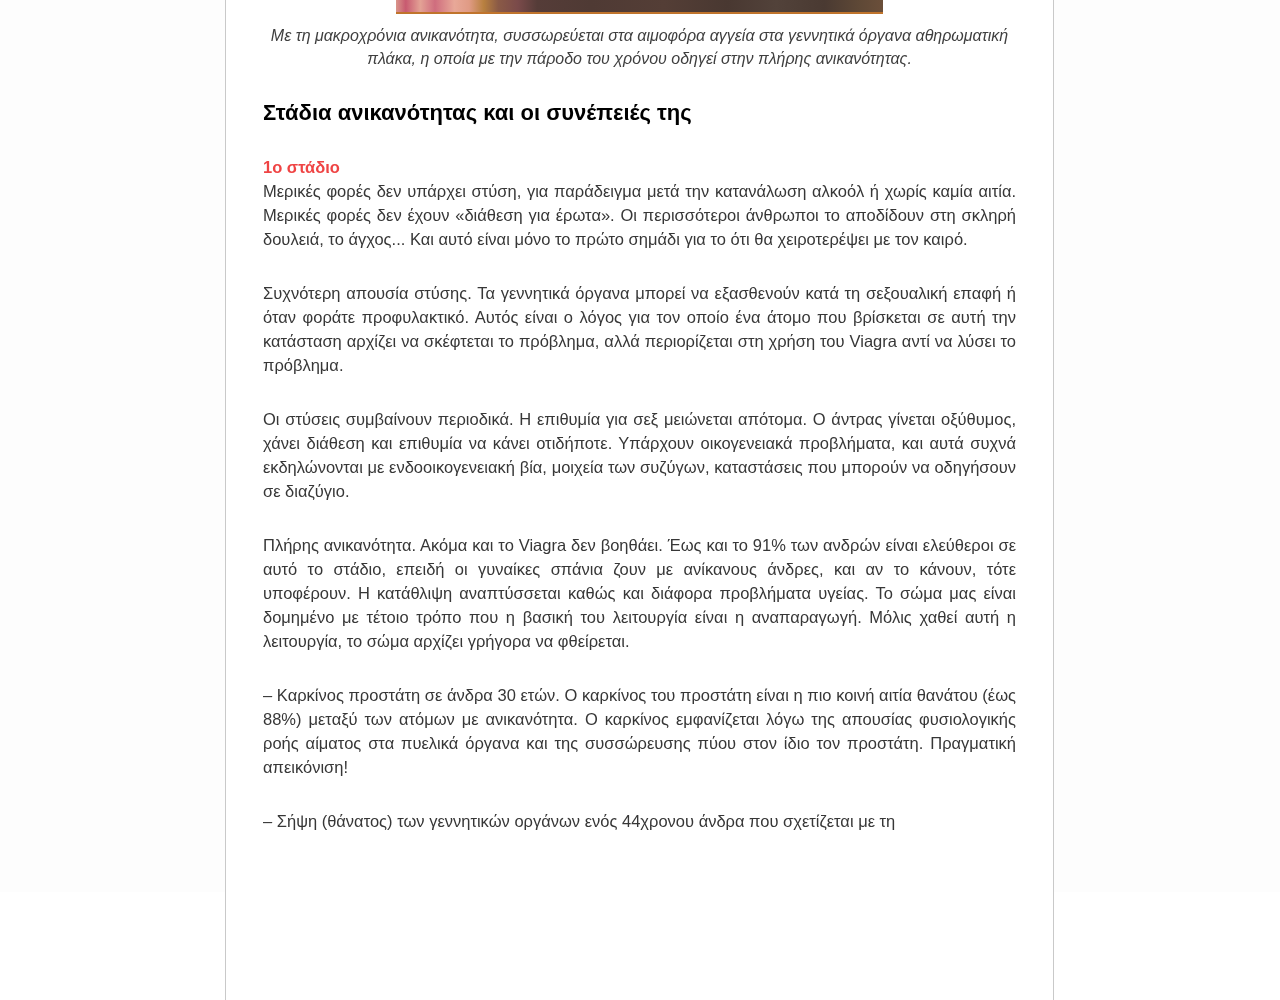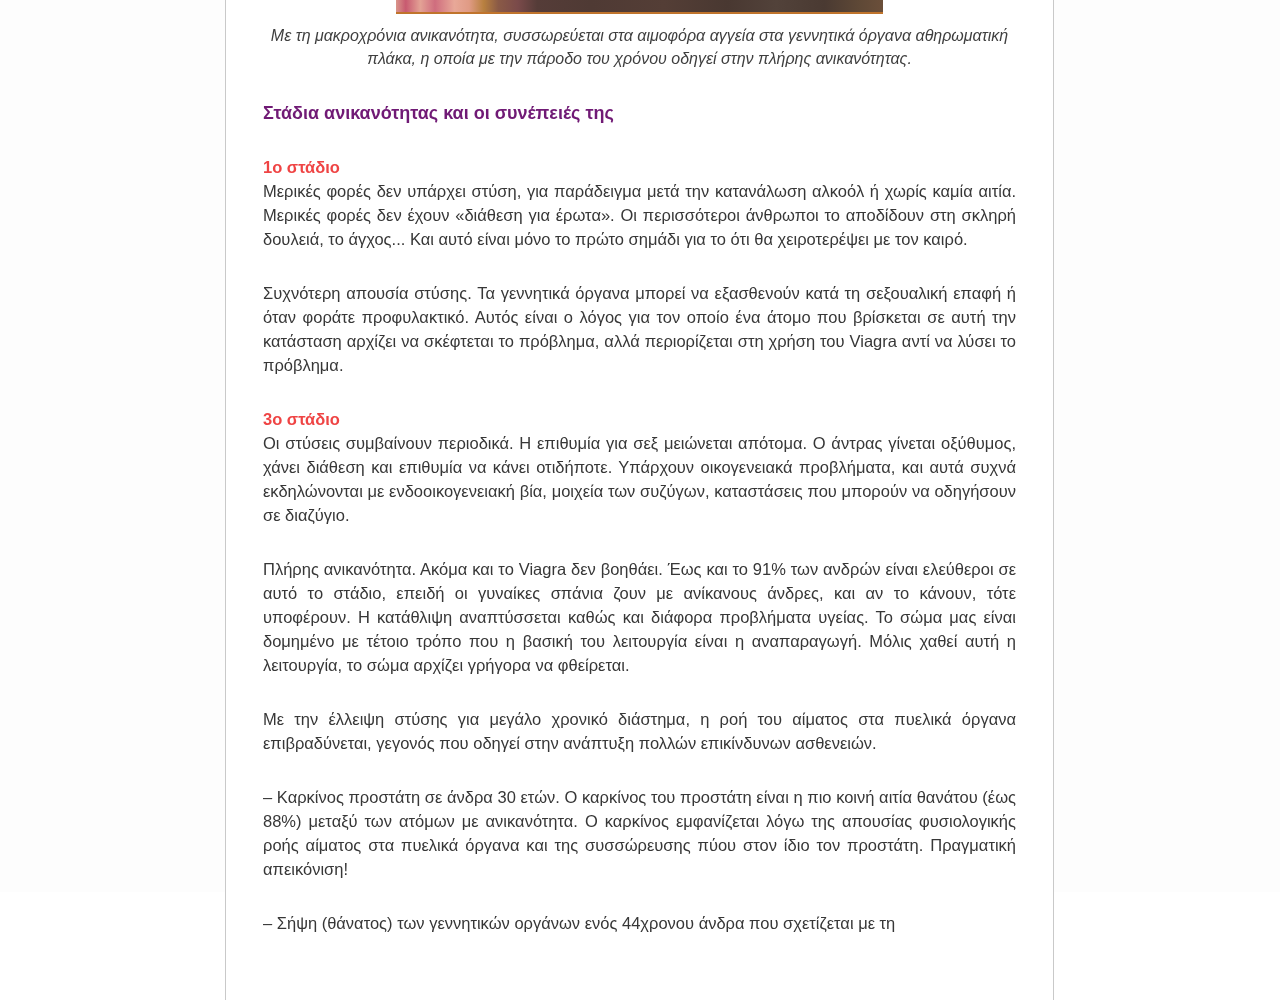--- a/index.html
+++ b/index.html
@@ -43,24 +43,24 @@
   .caption {
     margin: 10px 0 0 0;
     text-align: center;
     font-style: italic;
     font-size: 16px;
     line-height: 23px;
     color: #3f3f3f;
   }
   .article-heading {
     margin: 31px 0 0 0;
-    font-size: 18px;
+    font-size: 22px;
     line-height: 24px;
     font-weight: bold;
-    color: #701a75;
+    color: #000000;
   }
   .block {
     margin: 30px 0 0 0;
     font-size: 16.5px;
     line-height: 24px;
     color: #373737;
     text-align: justify;
   }
   .stage-title {
     display: block;
@@ -83,28 +83,26 @@
     <p class="block">
       <strong class="stage-title">1ο στάδιο</strong>
       <span>Μερικές φορές δεν υπάρχει στύση, για παράδειγμα μετά την κατανάλωση αλκοόλ ή χωρίς καμία αιτία. Μερικές φορές δεν έχουν «διάθεση για έρωτα». Οι περισσότεροι άνθρωποι το αποδίδουν στη σκληρή δουλειά, το άγχος... Και αυτό είναι μόνο το πρώτο σημάδι για το ότι θα χειροτερέψει με τον καιρό.</span>
     </p>
 
     <p class="block">
       <span>Συχνότερη απουσία στύσης. Τα γεννητικά όργανα μπορεί να εξασθενούν κατά τη σεξουαλική επαφή ή όταν φοράτε προφυλακτικό. Αυτός είναι ο λόγος για τον οποίο ένα άτομο που βρίσκεται σε αυτή την κατάσταση αρχίζει να σκέφτεται το πρόβλημα, αλλά περιορίζεται στη χρήση του Viagra αντί να λύσει το πρόβλημα.</span>
     </p>
 
     <p class="block">
-      <strong class="stage-title">3ο στάδιο</strong>
       <span>Οι στύσεις συμβαίνουν περιοδικά. Η επιθυμία για σεξ μειώνεται απότομα. Ο άντρας γίνεται οξύθυμος, χάνει διάθεση και επιθυμία να κάνει οτιδήποτε. Υπάρχουν οικογενειακά προβλήματα, και αυτά συχνά εκδηλώνονται με ενδοοικογενειακή βία, μοιχεία των συζύγων, καταστάσεις που μπορούν να οδηγήσουν σε διαζύγιο.</span>
     </p>
 
     <p class="block">
       <span>Πλήρης ανικανότητα. Ακόμα και το Viagra δεν βοηθάει. Έως και το 91% των ανδρών είναι ελεύθεροι σε αυτό το στάδιο, επειδή οι γυναίκες σπάνια ζουν με ανίκανους άνδρες, και αν το κάνουν, τότε υποφέρουν. Η κατάθλιψη αναπτύσσεται καθώς και διάφορα προβλήματα υγείας. Το σώμα μας είναι δομημένο με τέτοιο τρόπο που η βασική του λειτουργία είναι η αναπαραγωγή. Μόλις χαθεί αυτή η λειτουργία, το σώμα αρχίζει γρήγορα να φθείρεται.</span>
     </p>
 
-    <p class="block">Με την έλλειψη στύσης για μεγάλο χρονικό διάστημα, η ροή του αίματος στα πυελικά όργανα επιβραδύνεται, γεγονός που οδηγεί στην ανάπτυξη πολλών επικίνδυνων ασθενειών.</p>
 
     <p class="block">– Καρκίνος προστάτη σε άνδρα 30 ετών. Ο καρκίνος του προστάτη είναι η πιο κοινή αιτία θανάτου (έως 88%) μεταξύ των ατόμων με ανικανότητα. Ο καρκίνος εμφανίζεται λόγω της απουσίας φυσιολογικής ροής αίματος στα πυελικά όργανα και της συσσώρευσης πύου στον ίδιο τον προστάτη. Πραγματική απεικόνιση!</p>
 
     <p class="block">– Σήψη (θάνατος) των γεννητικών οργάνων ενός 44χρονου άνδρα που σχετίζεται με τη</p>
 
   </div>
 </div>
 
 </body></html>

